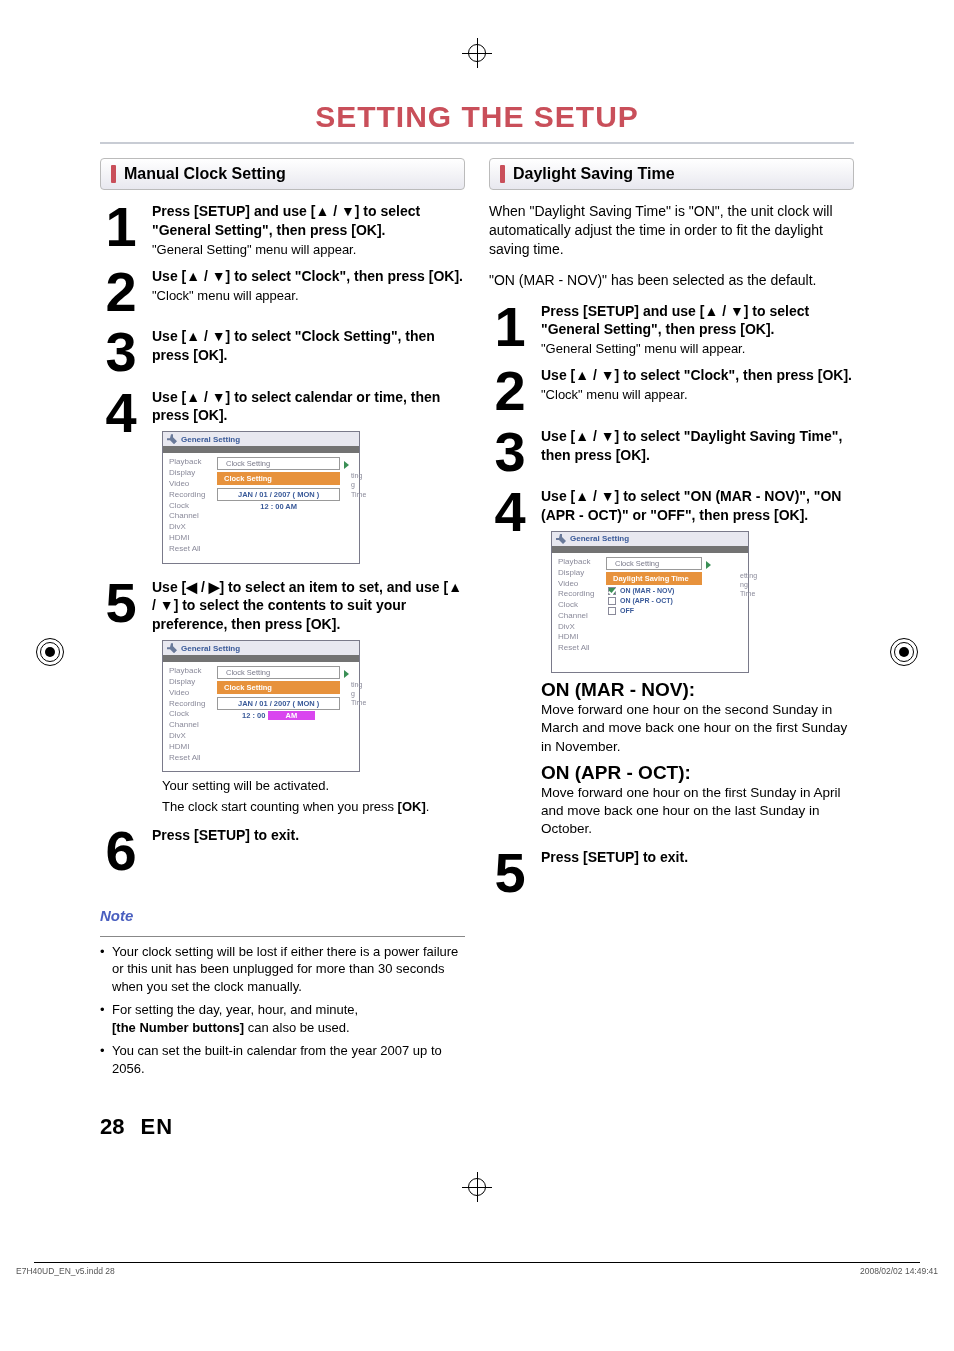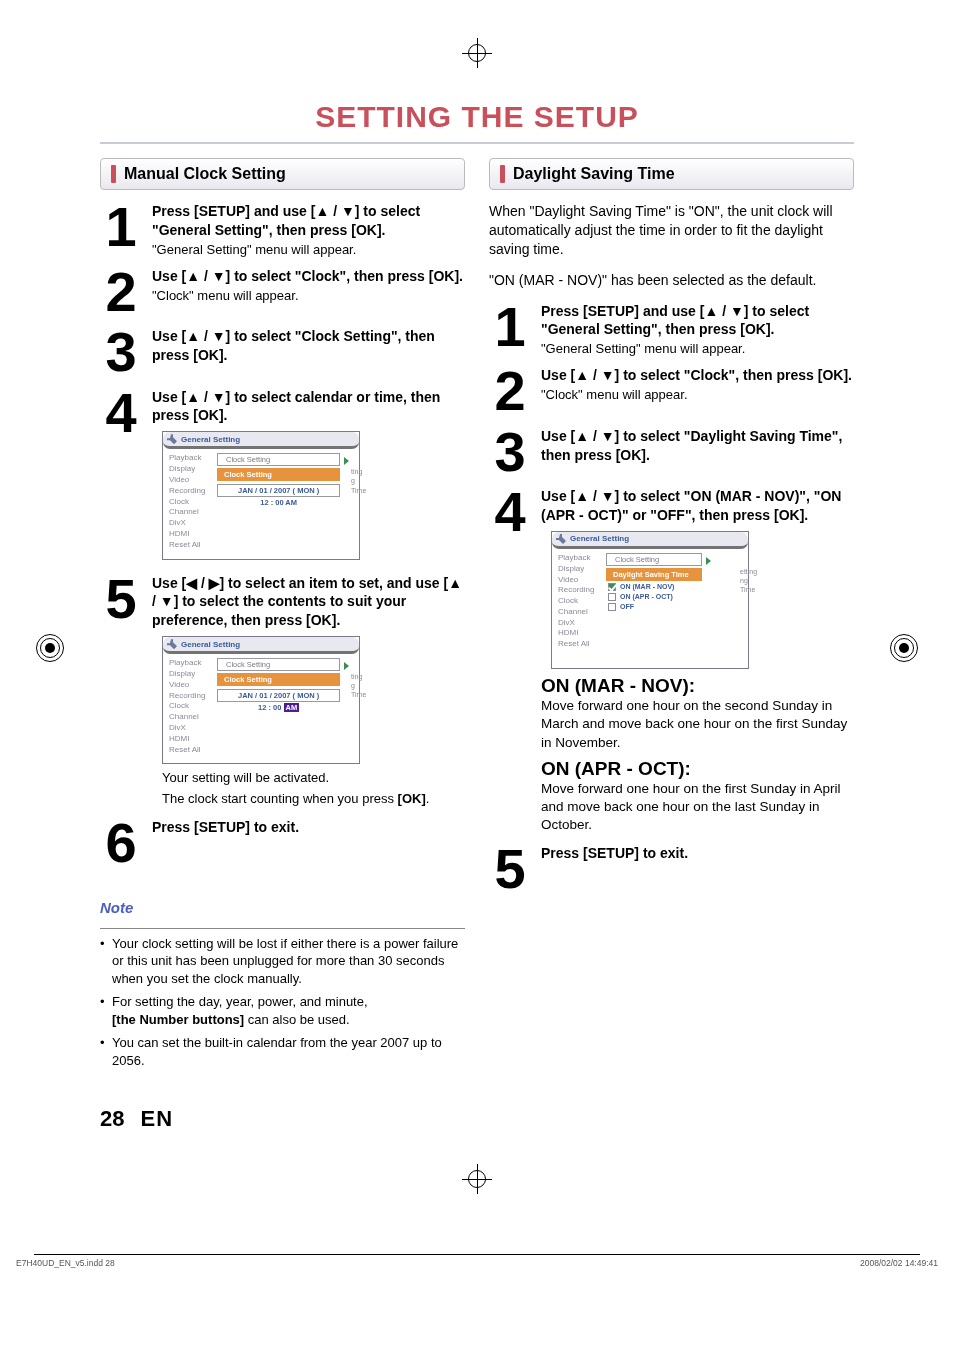--- a/index.html
+++ b/index.html
@@ -32,32 +32,32 @@
 
   .step { display: flex; gap: 10px; margin-bottom: 10px; }
   .step .num { font-size: 56px; font-weight: 900; line-height: 0.9; width: 42px; text-align: center; color: #000; }
   .step .body { flex: 1; font-size: 14px; }
   .step .body .lead { font-weight: bold; line-height: 1.35; }
   .step .body .sub { font-size: 13px; margin-top: 2px; }
 
   .intro { font-size: 14px; line-height: 1.35; margin-bottom: 12px; }
 
   .menu-box { border: 1px solid #7a7a8a; width: 198px; margin: 6px 0 4px 10px; font-size: 8px; background: #fff; }
-  .menu-title { display: flex; align-items: center; gap: 4px; background: #e8e8f0; color: #3a5a99; padding: 2px 4px; font-weight: bold; font-size: 8px; border-bottom: 3px solid #737373; border-radius: 7px; }
+  .menu-title { display: flex; align-items: center; gap: 4px; background: #e8e8f0; color: #3a5a99; padding: 2px 4px; font-weight: bold; font-size: 8px; border-bottom: 7px solid #737373; }
   .menu-title .wrench { width: 10px; height: 10px; background: #6a7a9a; display:inline-block; clip-path: polygon(40% 0,60% 0,60% 30%,100% 70%,70% 100%,30% 60%,0 60%,0 40%,30% 40%); }
   .menu-body { position: relative; padding: 4px 6px 8px 6px; display: flex; }
   .menu-left { color: #8a8a9a; line-height: 1.35; }
   .menu-left div { white-space: nowrap; }
   .menu-overlay { position: absolute; left: 54px; top: 4px; }
   .menu-overlay .row1 { border: 1px solid #999; background: #fff; color: #7a7a8a; padding: 1px 42px 1px 8px; font-size: 7.5px; position: relative; }
   .menu-overlay .row1 .tri { position: absolute; right: -10px; top: 3px; width: 0; height: 0; border-top: 4px solid transparent; border-bottom: 4px solid transparent; border-left: 5px solid #3a8f55; }
   .menu-overlay .hl { background: #e7923c; color: #fff; font-weight: bold; font-size: 7.5px; padding: 1px 6px; margin-top: 2px; border: 1px solid #e7923c; }
   .menu-overlay .date { border: 1px solid #999; background: #fff; color: #3a5a99; font-weight: bold; font-size: 7.5px; padding: 1px 20px; margin-top: 3px; text-align: center; }
   .menu-overlay .time { color: #3a5a99; font-weight: bold; font-size: 7.5px; text-align: center; margin-top: 1px; }
-  .menu-overlay .time .amhl { background: #4c1d95; color: #fff; padding: 0 2px; }
+  .menu-overlay .time .amhl { background: #d946ef; color: #fff; padding: 0 18px; }
   .menu-overlay .side-label { position: absolute; left: 134px; top: 14px; color: #8a8a9a; font-size: 7px; line-height: 1.3; }
 
   .menu-overlay2 { position: absolute; left: 54px; top: 4px; }
   .menu-overlay2 .row1 { border: 1px solid #999; background: #fff; color: #7a7a8a; padding: 1px 42px 1px 8px; font-size: 7.5px; position: relative; }
   .menu-overlay2 .row1 .tri { position: absolute; right: -10px; top: 3px; width: 0; height: 0; border-top: 4px solid transparent; border-bottom: 4px solid transparent; border-left: 5px solid #3a8f55; }
   .menu-overlay2 .hl { background: #e7923c; color: #fff; font-weight: bold; font-size: 7.5px; padding: 1px 6px; margin-top: 2px; border: 1px solid #e7923c; }
   .menu-overlay2 .opt { display: flex; align-items: center; gap: 4px; margin-top: 2px; font-size: 7px; color: #3a5a99; font-weight: bold; padding-left: 2px; }
   .menu-overlay2 .cb { width: 8px; height: 8px; border: 1px solid #8a8a9a; display: inline-block; position: relative; }
   .menu-overlay2 .cb.checked { background: #3a8f55; }
   .menu-overlay2 .cb.checked::after { content: ""; position: absolute; left: 1px; top: -1px; width: 3px; height: 6px; border: solid #fff; border-width: 0 2px 2px 0; transform: rotate(40deg); }
@@ -199,21 +199,21 @@
         <div class="num">6</div>
         <div class="body">
           <div class="lead">Press [SETUP] to exit.</div>
         </div>
       </div>
 
       <div class="note-box">
         <div class="note-title">Note</div>
         <ul>
           <li>Your clock setting will be lost if either there is a power failure or this unit has been unplugged for more than 30 seconds when you set the clock manually.</li>
-          <li><span>For setting the day, year, power, and minute, </span><br><b>[the Number buttons]</b><span> can also be used.</span></li>
+          <li><span>For setting the day, year, hour, and minute, </span><br><b>[the Number buttons]</b><span> can also be used.</span></li>
           <li>You can set the built-in calendar from the year 2007 up to 2056.</li>
         </ul>
       </div>
     </div>
 
     <div class="col">
       <div class="section-head">
         <span class="bar"></span>
           <span class="txt">Daylight Saving Time</span>
       </div>

